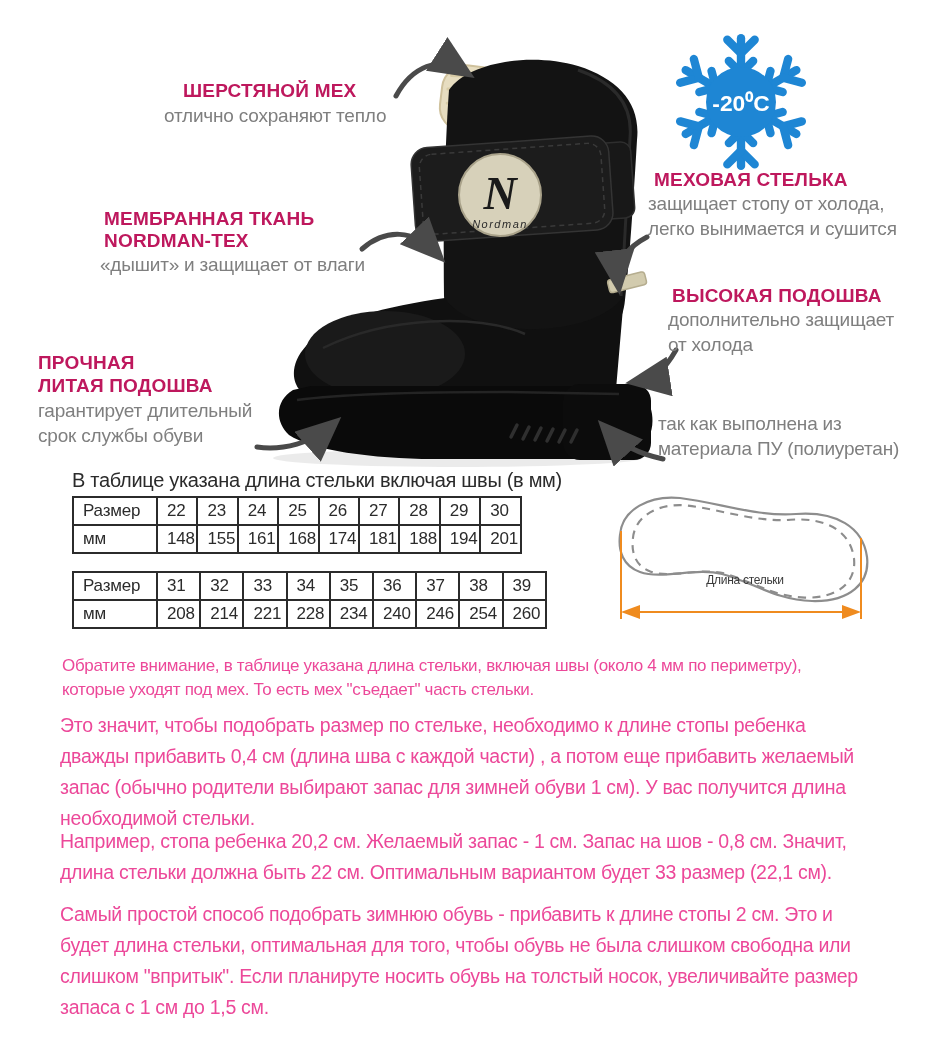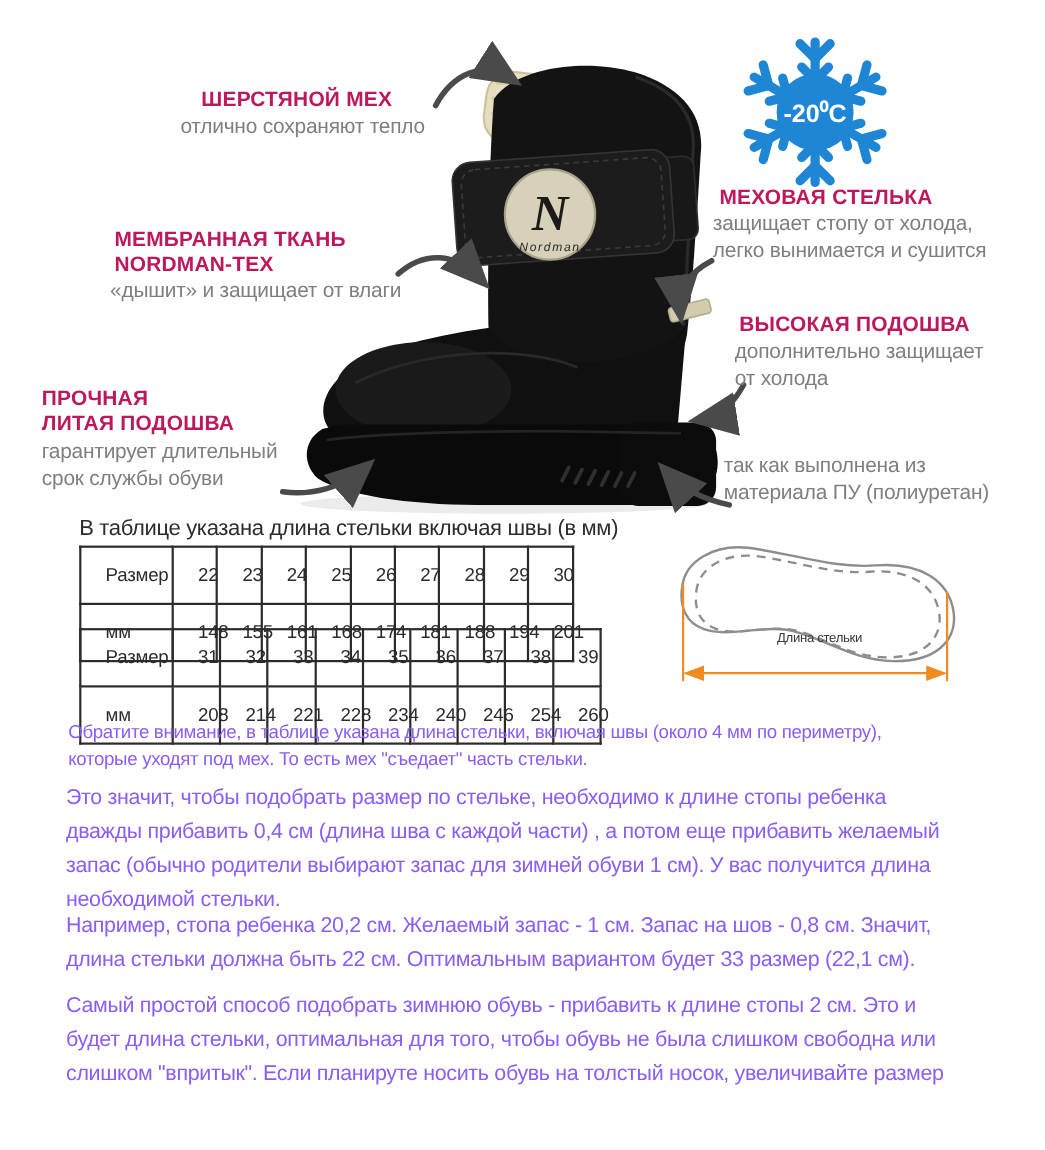--- a/index.html
+++ b/index.html
@@ -6,25 +6,25 @@
   body { background:#fff; font-family:"Liberation Sans", sans-serif; }
   #canvas { position:relative; width:950px; height:1045px; background:#ffffff; overflow:hidden; margin:0 auto; }
 
   .abs { position:absolute; }
   .co-title { font-size:19px; font-weight:bold; color:#be185d; letter-spacing:.2px; white-space:nowrap; }
   .co-desc  { font-size:19px; color:#7f7f7f; white-space:nowrap; letter-spacing:-0.2px; }
 
   .tbl-title { font-size:20px; color:#2b2b2b; letter-spacing:-0.3px; white-space:nowrap; }
   table.size { border-collapse:collapse; table-layout:fixed; }
   table.size td {
-    border:2px solid #2b2b2b; height:52px; font-size:17px; color:#2b2b2b;
-    padding-left:22px; vertical-align:middle; letter-spacing:-0.2px;
+    border:2px solid #2b2b2b; height:28px; font-size:17px; color:#2b2b2b;
+    padding-left:9px; vertical-align:middle; letter-spacing:-0.2px;
   }
   .para div { white-space:nowrap; }
-  .para { color:#8b5cf6; letter-spacing:-0.3px; }
+  .para { color:#ec4899; letter-spacing:-0.3px; }
   .para.note { font-size:17px; line-height:24px; }
   .para.body { font-size:19.5px; line-height:31px; }
 
   .insole-label { font-size:12px; color:#3a3a3a; letter-spacing:-0.3px; text-align:center; white-space:nowrap; }
   svg { display:block; }
 </style>
 </head>
 <body>
 
 <div id="canvas">
@@ -262,15 +262,16 @@
 
   <div class="abs para body" style="left:60px; top:826px;">
     <div>Например, стопа ребенка 20,2 см. Желаемый запас - 1 см. Запас на шов - 0,8 см. Значит,</div>
     <div>длина стельки должна быть 22 см. Оптимальным вариантом будет 33 размер (22,1 см).</div>
   </div>
 
   <div class="abs para body" style="left:60px; top:899px;">
     <div>Самый простой способ подобрать зимнюю обувь - прибавить к длине стопы 2 см. Это и</div>
     <div>будет длина стельки, оптимальная для того, чтобы обувь не была слишком свободна или</div>
     <div>слишком "впритык". Если планируте носить обувь на толстый носок, увеличивайте размер</div>
+    <div>запаса с 1 см до 1,5 см.</div>
   </div>
 
 </div>
 
 </body></html>

